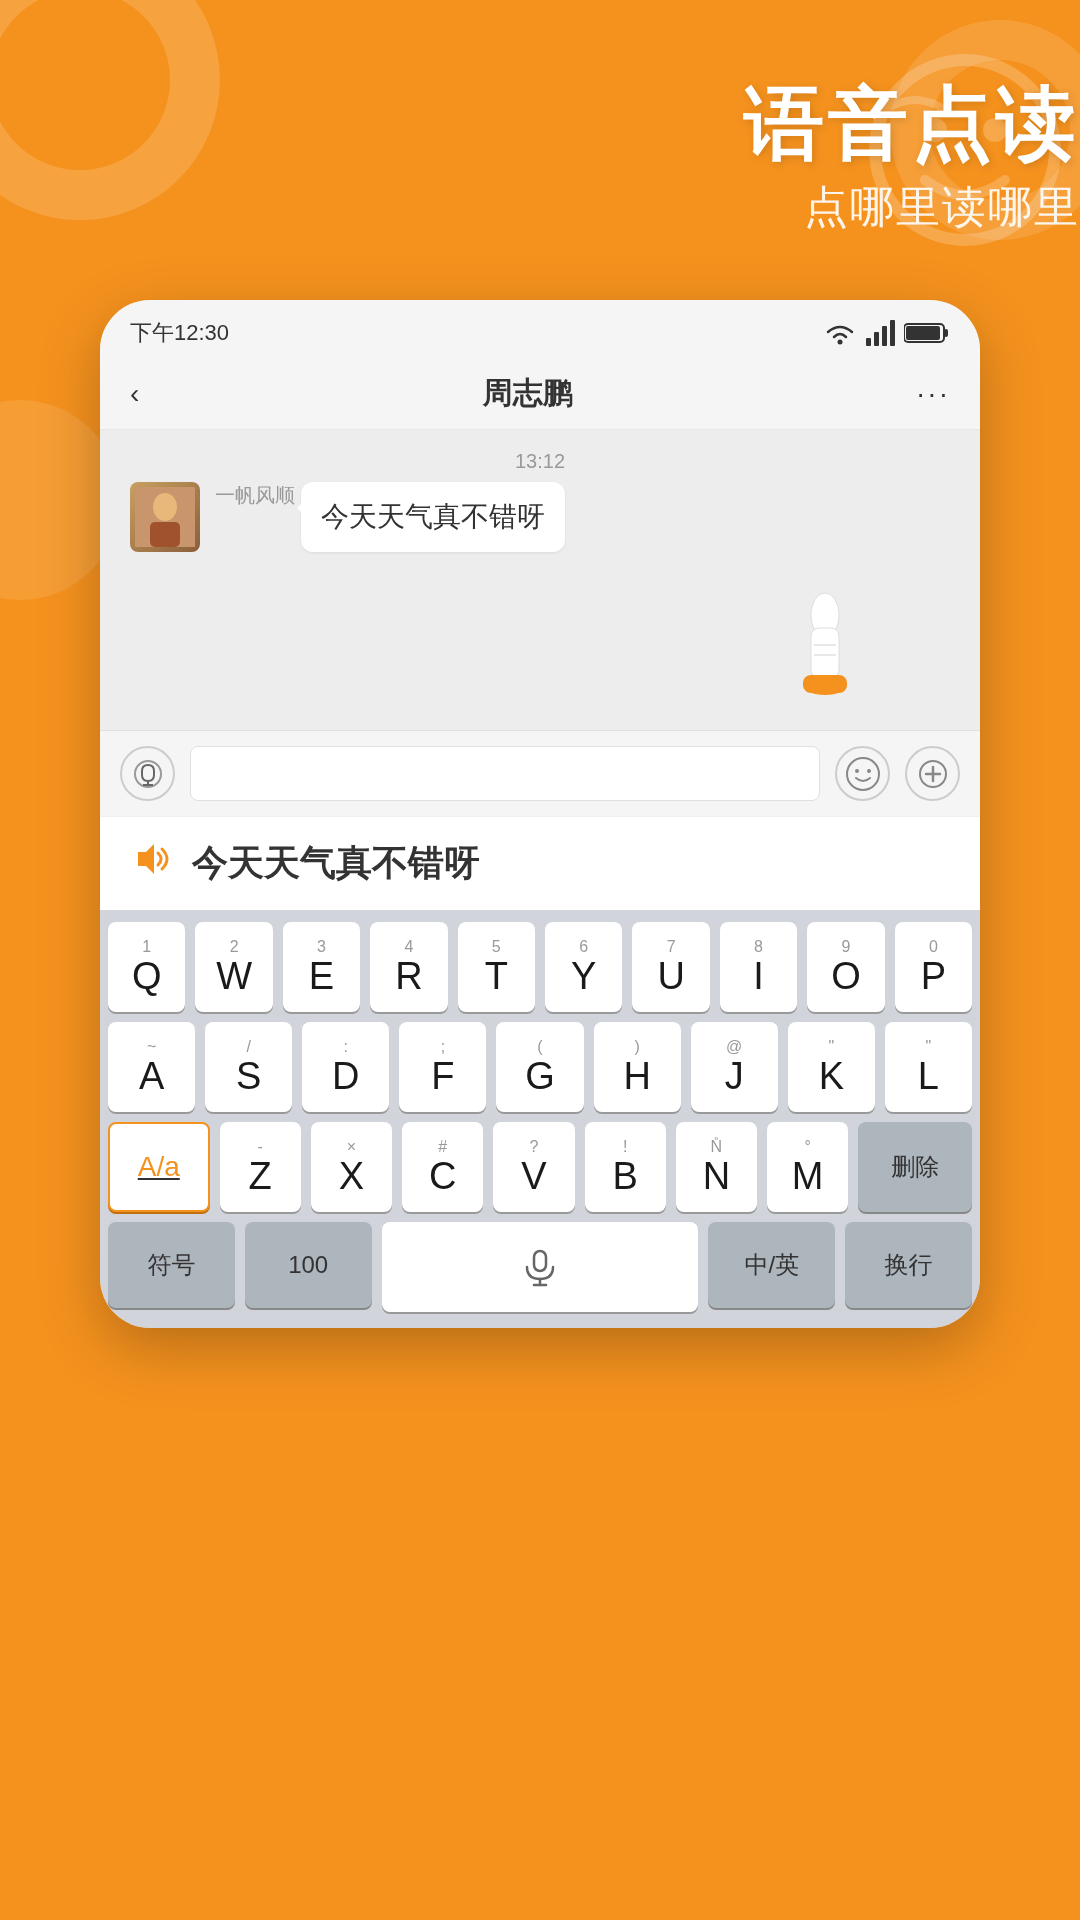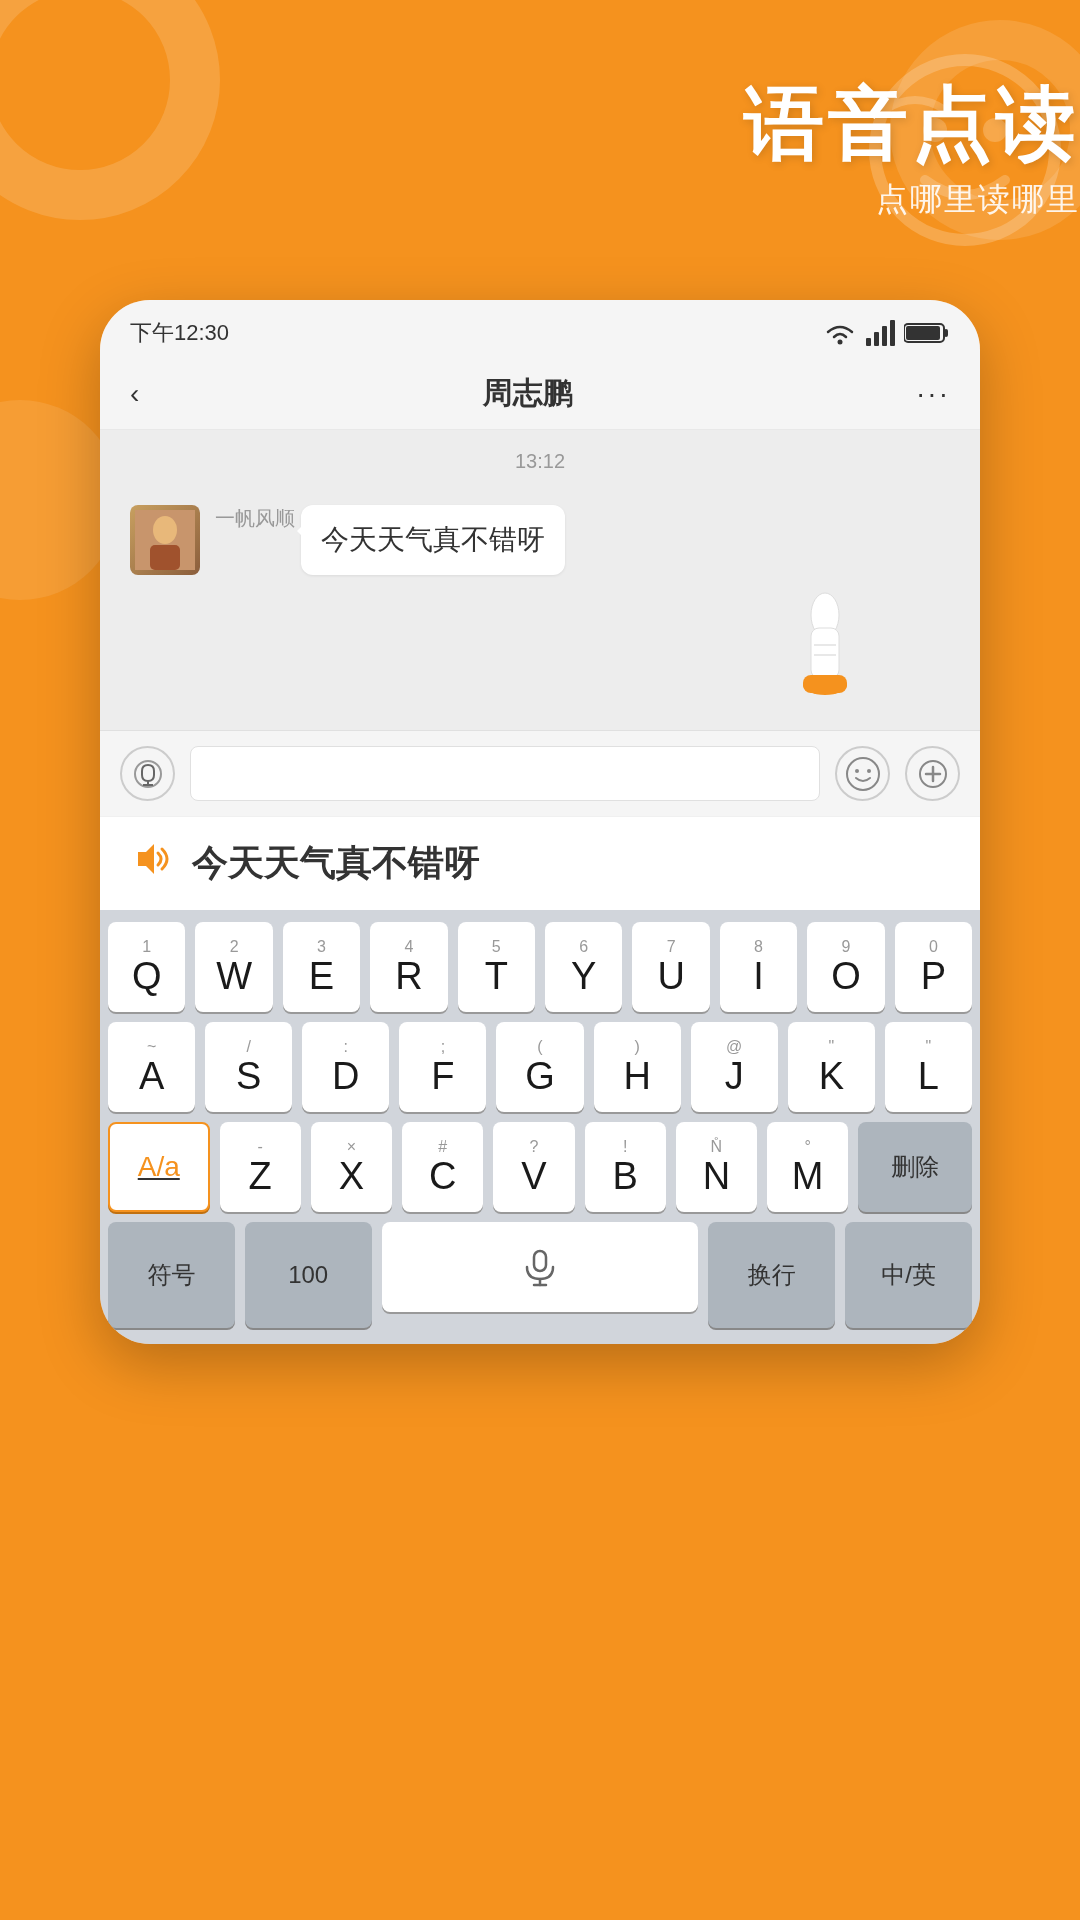--- a/index.html
+++ b/index.html
@@ -53,21 +53,21 @@
     }
     .title-main {
       font-size: 80px;
       font-weight: 900;
       color: #fff;
       letter-spacing: 4px;
       text-shadow: 2px 2px 8px rgba(0,0,0,0.15);
       line-height: 1.1;
     }
     .title-sub {
-      font-size: 32px;
+      font-size: 44px;
       font-weight: 500;
       color: #fff;
       letter-spacing: 2px;
       margin-top: 10px;
       opacity: 0.9;
     }
 
     
     .phone-mockup {
       position: absolute;
@@ -128,21 +128,21 @@
     .chat-area {
       background: #ededed;
       padding: 20px 30px 15px;
       min-height: 300px;
       position: relative;
     }
     .chat-timestamp {
       text-align: center;
       color: #999;
       font-size: 20px;
-      margin-bottom: 32px;
+      margin-bottom: 9px;
     }
     .chat-message-row {
       display: flex;
       align-items: flex-start;
       gap: 15px;
     }
     .avatar {
       width: 70px;
       height: 70px;
       border-radius: 8px;
@@ -328,21 +328,21 @@
       gap: 10px;
       margin-bottom: 8px;
     }
     .key-func {
       background: #adb5bd;
       border-radius: 8px;
       box-shadow: 0 2px 0 #888;
       display: flex;
       align-items: center;
       justify-content: center;
-      height: 106px;
+      height: 86px;
       cursor: pointer;
       font-size: 24px;
       color: #333;
       font-weight: 500;
       flex: 1;
       max-width: 160px;
     }
     .key-space {
       background: #fff;
       border-radius: 8px;
@@ -623,18 +623,18 @@
       <div class="key-func">符号</div>
       <div class="key-func">100</div>
       <div class="key-space">
         <svg class="key-space-mic" width="40" height="40" viewBox="0 0 40 40">
           <rect x="14" y="4" width="12" height="20" rx="6" fill="none" stroke="#666" stroke-width="2.5"></rect>
           <path d="M7 20 Q7 32 20 32 Q33 32 33 20" fill="none" stroke="#666" stroke-width="2.5" stroke-linecap="round"></path>
           <line x1="20" y1="32" x2="20" y2="38" stroke="#666" stroke-width="2.5" stroke-linecap="round"></line>
           <line x1="14" y1="38" x2="26" y2="38" stroke="#666" stroke-width="2.5" stroke-linecap="round"></line>
         </svg>
       </div>
+      <div class="key-func">中/英</div>
       <div class="key-func">换行</div>
-      <div class="key-func">中/英</div>
     </div>
 
   </div>
 </div>
 
 </body></html>

